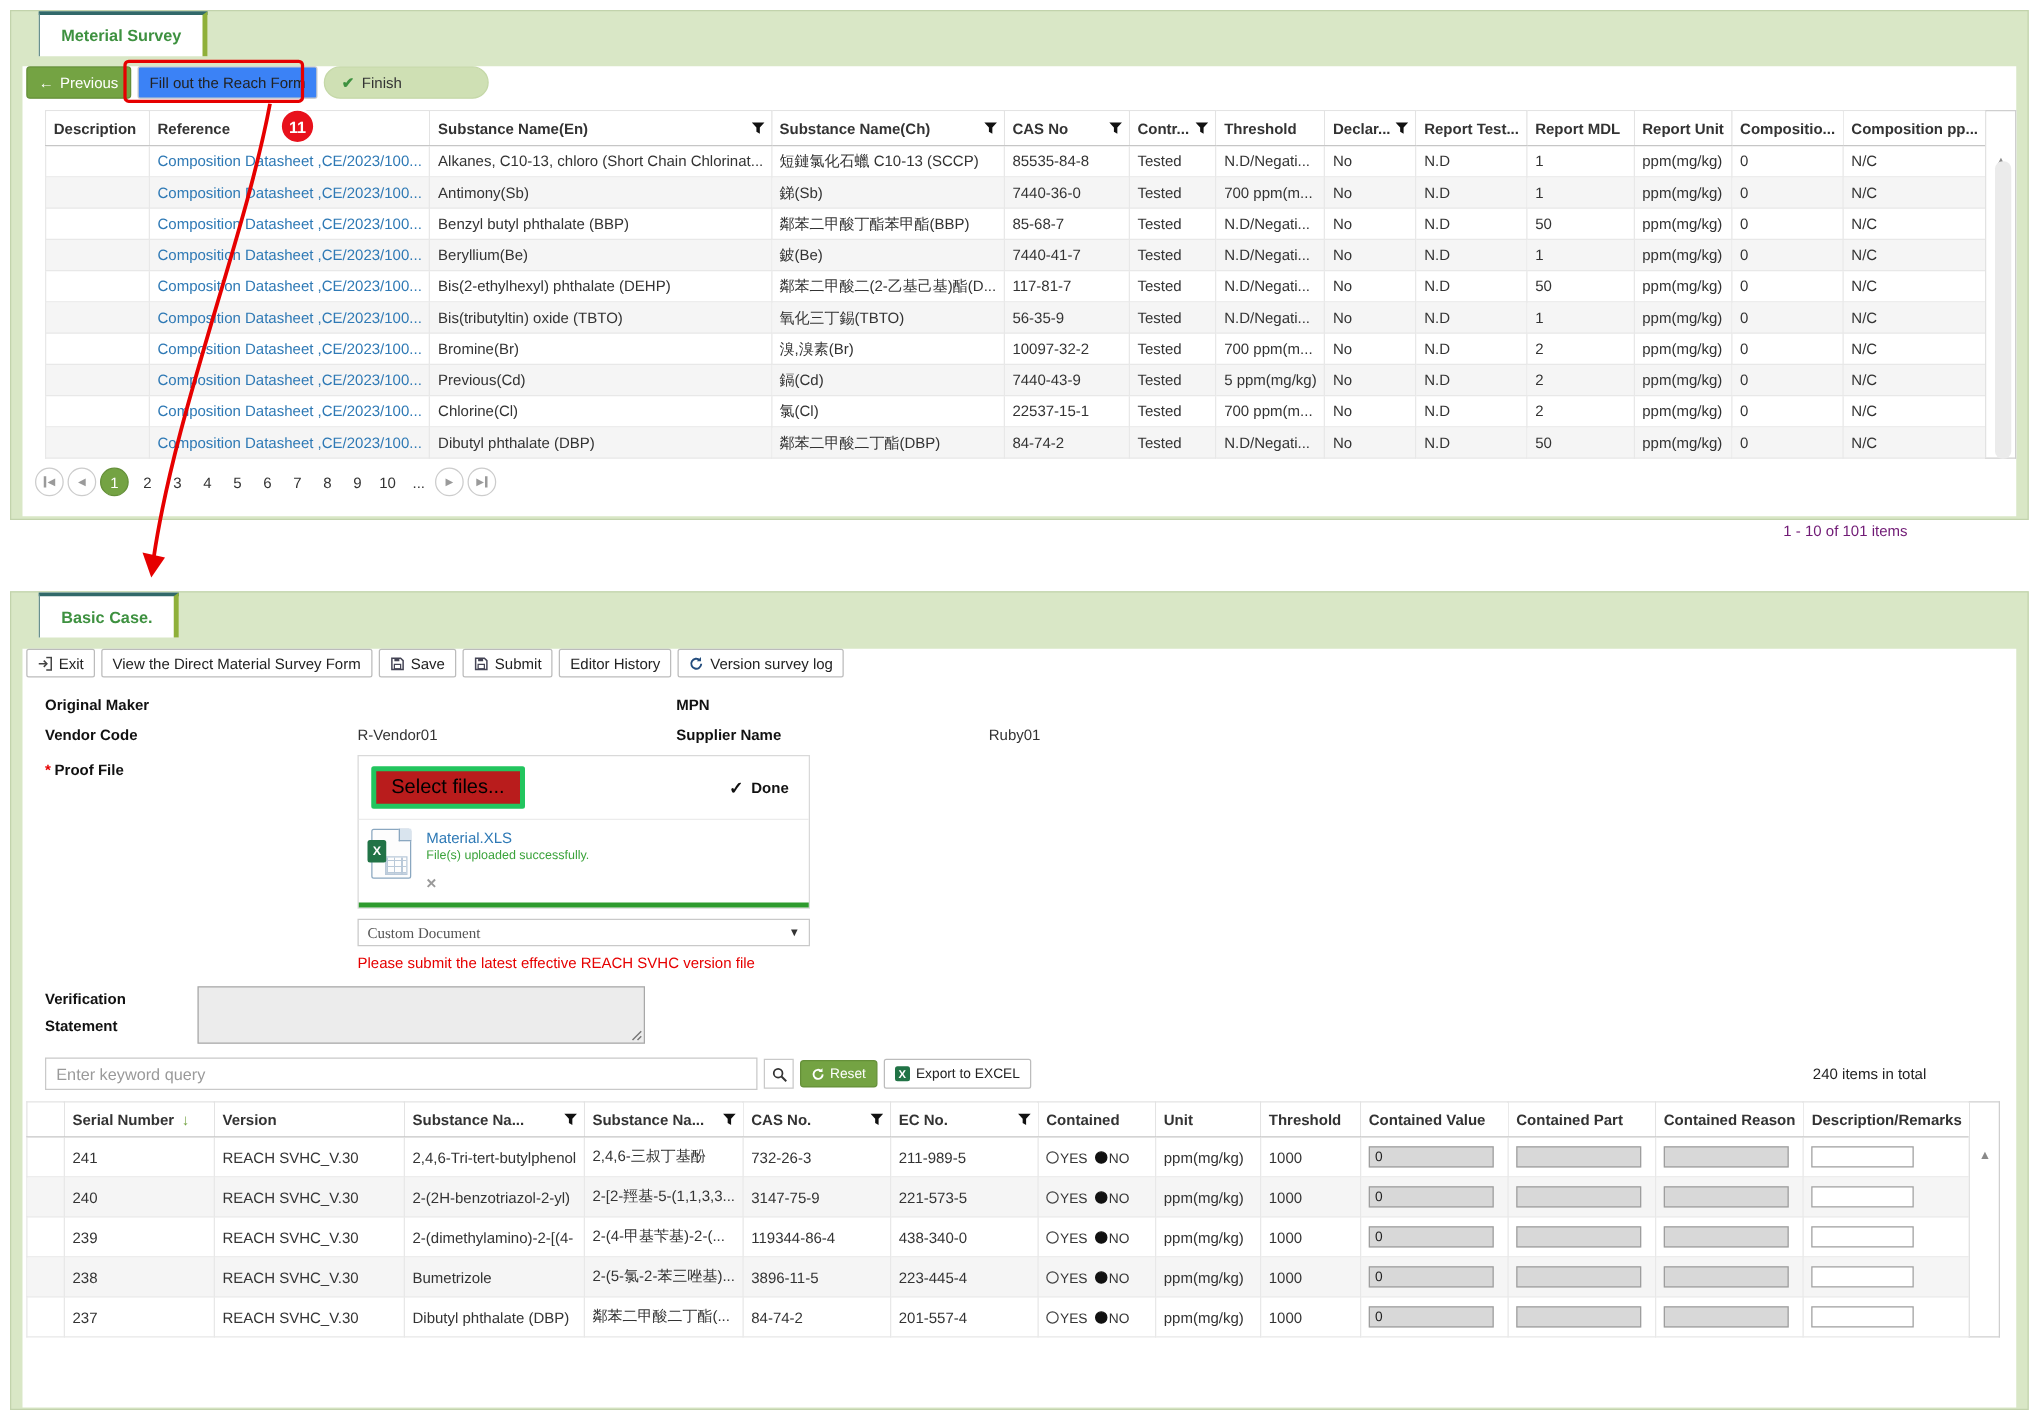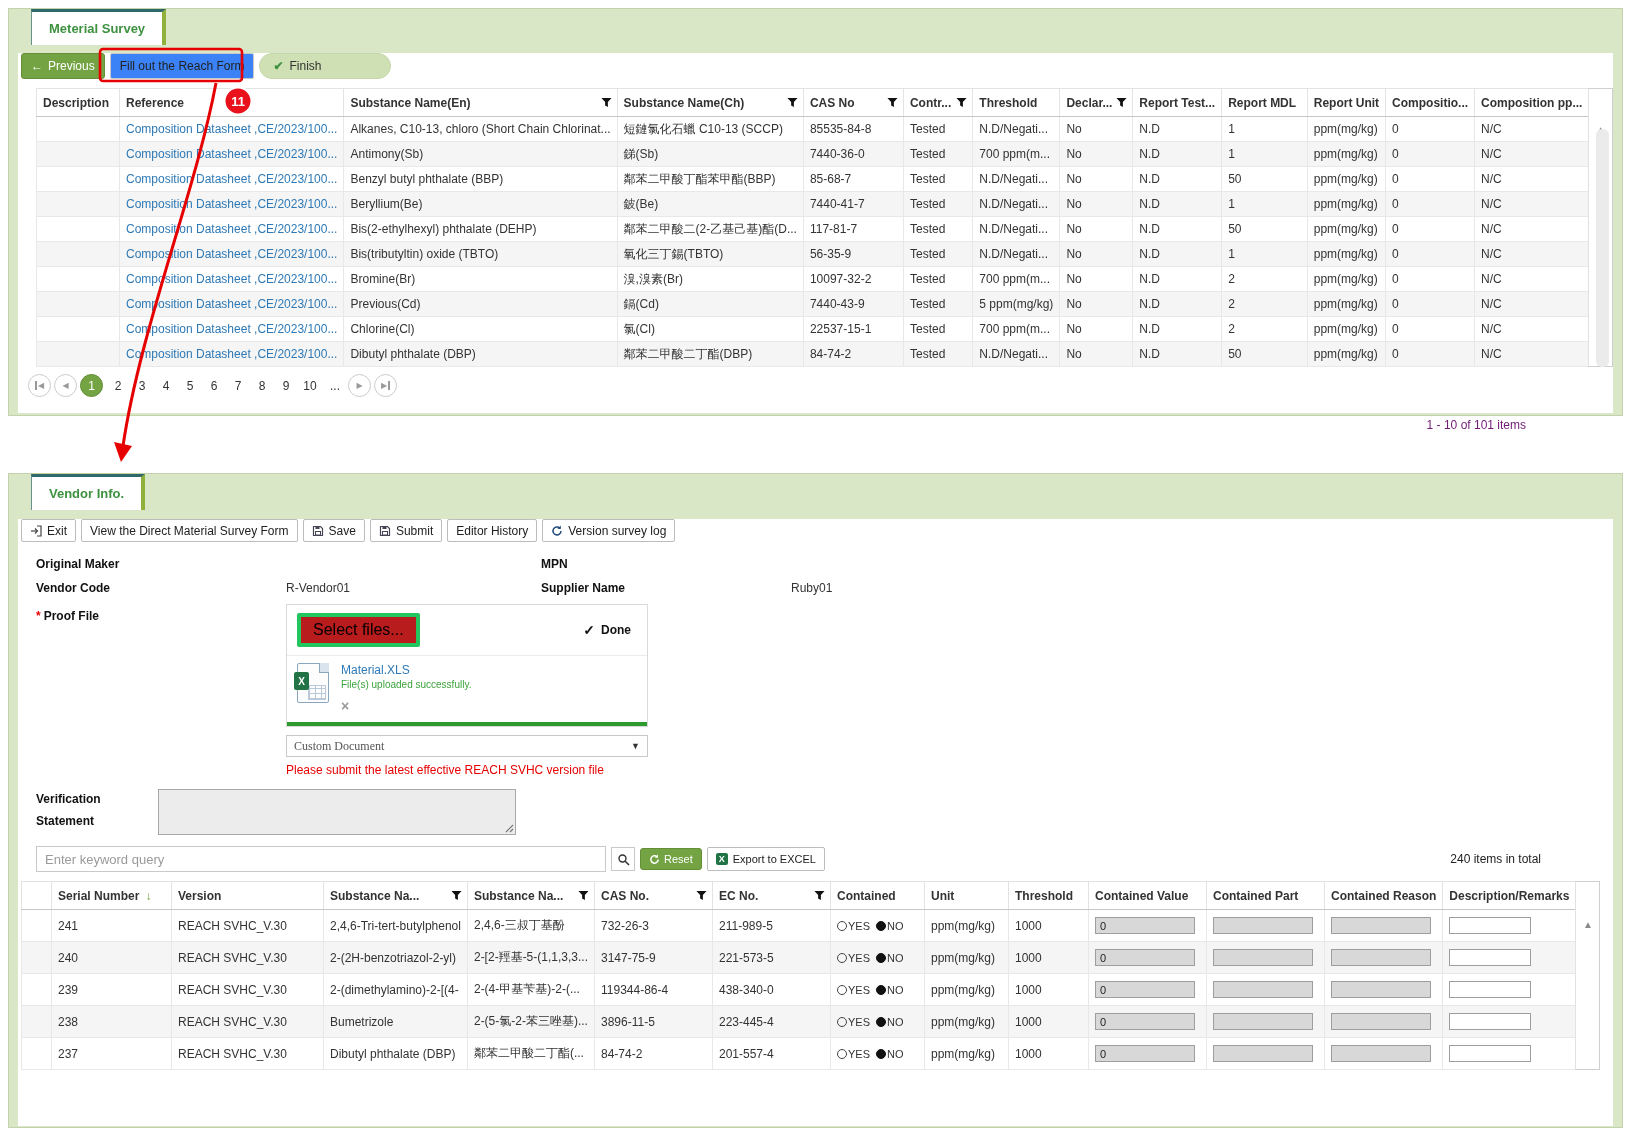--- a/index.html
+++ b/index.html
@@ -420,21 +420,21 @@
         </span>
       <span class="pager-info">1 - 10 of 101 items</span>
     </div>
   </div>
   <div class="outer-scroll"></div>
 </div>
 
 <div class="panel bottom-panel">
   <div class="tab-row">
     <div class="tab">
-      <span>Vendor Info.</span>
+      <span>Basic Case.</span>
     </div>
   </div>
   <div class="panel-body">
 
     <div class="btn-row">
       <button class="wbtn">
         <svg width="12" height="12" viewBox="0 0 12 12">
             <path d="M7 1h4v10H7" fill="none" stroke="#444" stroke-width="1.2"></path>
             <path d="M1 6h6" stroke="#444" stroke-width="1.2"></path>
             <path d="M5 3.5 7.5 6 5 8.5" fill="none" stroke="#444" stroke-width="1.2"></path>

